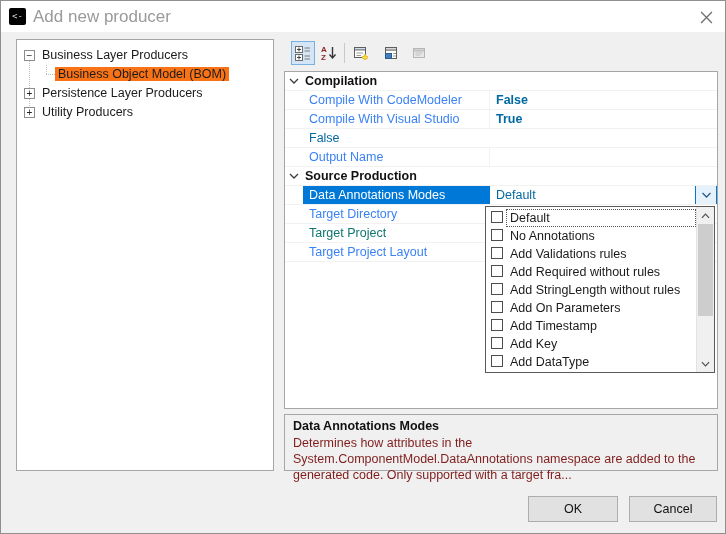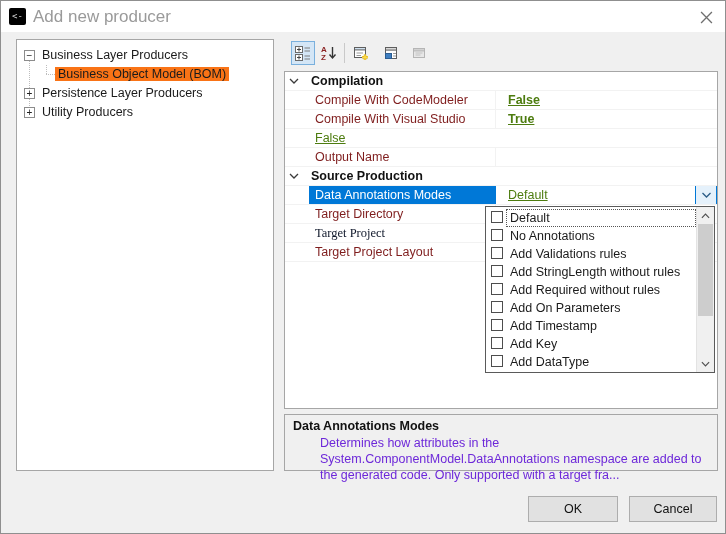--- a/index.html
+++ b/index.html
@@ -24,47 +24,47 @@
   .dotline-h{position:absolute;height:0;border-top:1px dotted #bdbdbd;z-index:1;}
 
   
   .pg-toolbar{position:absolute;left:283px;top:40px;height:26px;}
   .tb-btn{position:absolute;top:0;width:24px;height:24px;display:flex;align-items:center;justify-content:center;border:1px solid transparent;}
   .tb-btn.active{background:#d4e6f6;border-color:#7ab0dd;}
   .tb-sep{position:absolute;top:2px;width:0;height:20px;border-left:1px solid #c9c9c9;}
 
   
   .prop-grid{position:absolute;left:283px;top:70px;width:434px;height:338px;background:#fff;border:1px solid #a6a6a6;font-size:12.5px;}
-  .pg-row{display:flex;height:19px;line-height:18px;border-bottom:1px solid #f2f2f2;gap:6px;}
+  .pg-row{display:flex;height:19px;line-height:18px;border-bottom:1px solid #f2f2f2;}
   .pg-row.cat{font-weight:bold;color:#111;}
   .pg-indent{width:18px;flex:0 0 18px;display:flex;align-items:center;justify-content:center;}
   .cat-label{padding-left:2px;}
-  .pg-name{flex:0 0 187px;padding-left:6px;color:#7f1d1d;border-right:1px solid #f2f2f2;overflow:hidden;white-space:nowrap;}
-  .pg-name.disabled{color:#0f172a;font-family:Liberation Serif, serif;}
-  .pg-value{flex:1;padding-left:6px;color:#4d7c0f;position:relative;overflow:hidden;white-space:nowrap;text-decoration:underline;}
+  .pg-name{flex:0 0 187px;padding-left:6px;color:#3b82f6;border-right:1px solid #f2f2f2;overflow:hidden;white-space:nowrap;}
+  .pg-name.disabled{color:#0f766e;}
+  .pg-value{flex:1;padding-left:6px;color:#0369a1;position:relative;overflow:hidden;white-space:nowrap;}
   .pg-value.bold{font-weight:bold;}
   .pg-row.sel .pg-name{background:#0078d7;color:#fff;border-right-color:#0078d7;}
   .combo-btn{position:absolute;right:0;top:-1px;width:22px;height:20px;background:#e5f1fb;border:1px solid #0078d7;
              display:flex;align-items:center;justify-content:center;}
 
   
   .dropdown{position:absolute;left:484px;top:205px;width:230px;height:167px;background:#fff;border:1px solid #5a5a5a;z-index:10;font-size:12.5px;}
   .dd-list{position:absolute;left:0;top:0;right:18px;bottom:0;padding-top:2px;}
   .dd-item{position:relative;height:18px;line-height:18px;padding-left:24px;color:#1b1b1b;white-space:nowrap;}
   .dd-check{position:absolute;left:5px;top:2px;width:12px;height:12px;border:1px solid #4d4d4d;background:#fff;}
   .dd-item.focused::after{content:"";position:absolute;left:20px;right:0;top:0;bottom:0;border:1px dotted #555;pointer-events:none;}
   .dd-scroll{position:absolute;right:0;top:0;width:18px;height:100%;background:#f0f0f0;border-left:1px solid #e3e3e3;}
   .dd-scroll .up,.dd-scroll .down{position:absolute;left:0;width:100%;height:17px;display:flex;align-items:center;justify-content:center;}
   .dd-scroll .up{top:0;} .dd-scroll .down{bottom:0;}
   .dd-thumb{position:absolute;left:1px;top:17px;width:15px;height:92px;background:#cdcdcd;}
 
   
   .help-panel{position:absolute;left:283px;top:413px;width:434px;height:57px;background:#f0f0f0;border:1px solid #a6a6a6;padding:4px 8px;}
   .help-title{font-size:12.5px;font-weight:bold;color:#111;margin-bottom:2px;}
-  .help-text{font-size:12.5px;color:#6d28d9;line-height:16px;margin-left:27px;}
+  .help-text{font-size:12.5px;color:#7f1d1d;line-height:16px;}
 
   
   .btn{position:absolute;top:495px;height:26px;background:#e1e1e1;border:1px solid #adadad;font-size:12.5px;color:#111;
        font-family:"Liberation Sans",sans-serif;display:flex;align-items:center;justify-content:center;}
   .btn-ok{left:527px;width:90px;}
   .btn-cancel{left:628px;width:88px;}
 </style>
 </head>
 <body>
 
@@ -224,25 +224,25 @@
       <div class="dd-item">
         <span class="dd-check"></span>
         <span>No Annotations</span>
       </div>
       <div class="dd-item">
         <span class="dd-check"></span>
         <span>Add Validations rules</span>
       </div>
       <div class="dd-item">
         <span class="dd-check"></span>
+        <span>Add Required without rules</span>
+      </div>
+      <div class="dd-item">
+        <span class="dd-check"></span>
         <span>Add StringLength without rules</span>
-      </div>
-      <div class="dd-item">
-        <span class="dd-check"></span>
-        <span>Add Required without rules</span>
       </div>
       <div class="dd-item">
         <span class="dd-check"></span>
         <span>Add On Parameters</span>
       </div>
       <div class="dd-item">
         <span class="dd-check"></span>
         <span>Add Timestamp</span>
       </div>
       <div class="dd-item">

